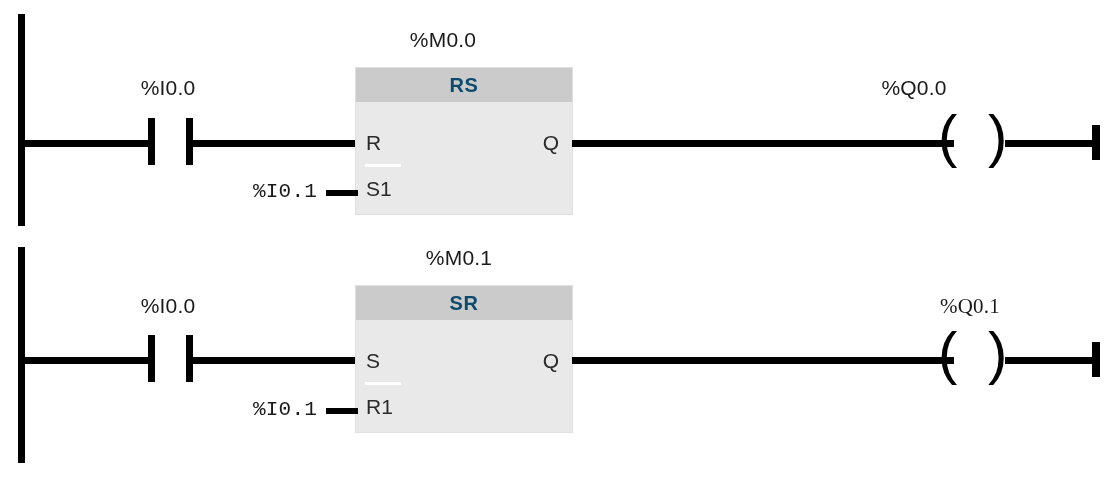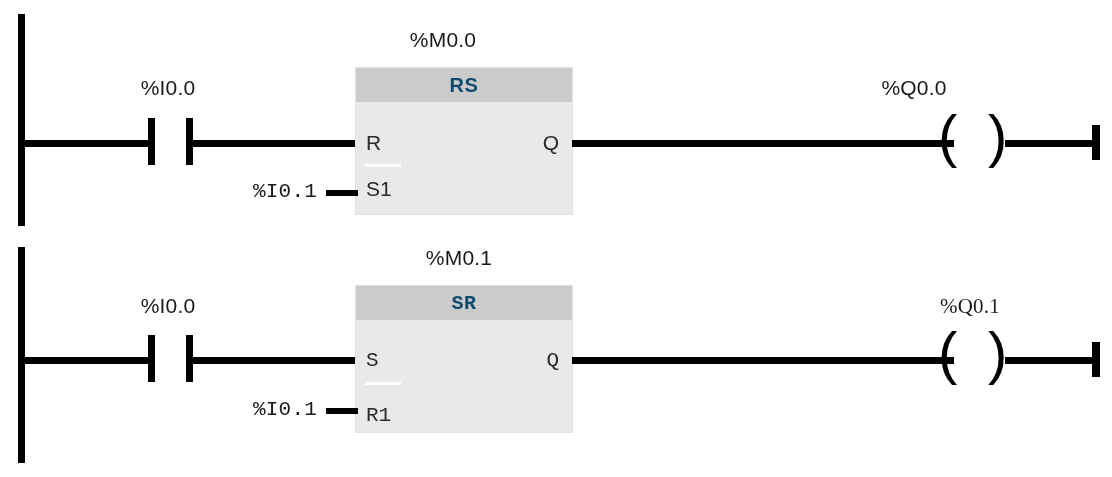--- a/index.html
+++ b/index.html
@@ -151,27 +151,27 @@
   <div class="wire-h" style="left:18px; top:357px; width:134px;"></div>
 
   <div class="label center" style="left:168px; top:294px;">%I0.0</div>
   <div class="contact-bar" style="left:148px; top:335px; height:47px;"></div>
   <div class="contact-bar" style="left:186px; top:335px; height:47px;"></div>
 
   <div class="wire-h" style="left:186px; top:357px; width:172px;"></div>
 
   <div class="label center" style="left:443px; top:246px;margin-left:16px;">%M0.1</div>
 
-  <div class="fb" style="left:356px; top:286px; width:216px; height:146px;font-family:Liberation Mono, monospace;">
+  <div class="fb" style="left:356px; top:286px; width:216px; height:146px;">
     <div class="fb-header">
       <span class="fb-title">SR</span>
     </div>
     <div class="fb-port left" style="top:64px;">S</div>
     <div class="fb-divider" style="top:96px;"></div>
-    <div class="fb-port left" style="top:119px;">R1</div>
+    <div class="fb-port left" style="top:110px;">R1</div>
     <div class="fb-port right" style="top:64px;">Q</div>
   </div>
 
   <div class="label right" style="left:317px; top:398px;">%I0.1</div>
   <div class="wire-h thin" style="left:326px; top:408px; width:32px;"></div>
 
   <div class="wire-h" style="left:572px; top:357px; width:382px;"></div>
 
   <div class="label center" style="left:970px; top:294px;font-family:Liberation Serif, serif;">%Q0.1</div>
   <div class="coil-paren" style="left:938px; top:324px;">(</div>

